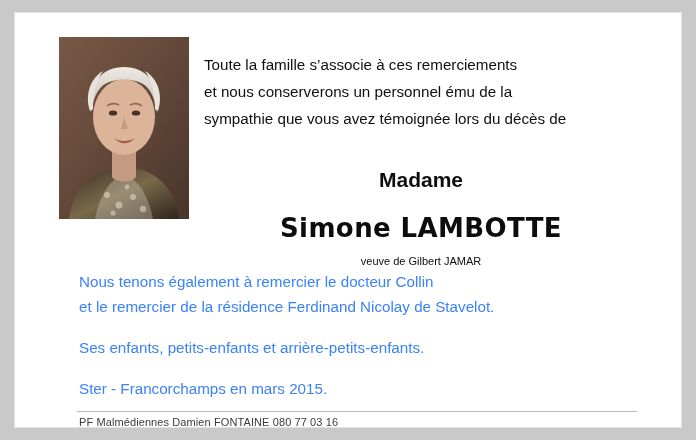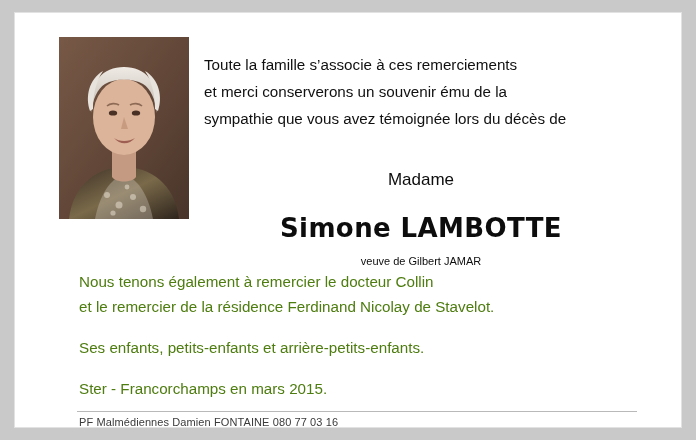--- a/index.html
+++ b/index.html
@@ -61,42 +61,43 @@
   }
   .center-block {
     position: absolute;
     left: 186px;
     top: 155px;
     width: 440px;
     text-align: center;
     color: #0d0d0d;
   }
   .madame {
-    font-size: 17px;
+    font-size: 21px;
     line-height: 24px;
+    font-weight: bold;
   }
   .name {
     font-size: 26px;
     font-weight: bold;
     letter-spacing: 0.4px;
     line-height: 36px;
     margin-top: 18px;
     font-family: "DejaVu Sans", sans-serif;
   }
   .veuve {
     font-size: 11px;
     line-height: 26px;
     margin-top: 2px;
   }
   .body-text {
     position: absolute;
     left: 64px;
     top: 256px;
     width: 590px;
-    color: #4d7c0f;
+    color: #3b82f6;
     font-size: 15.2px;
     line-height: 25px;
   }
   .body-text p {
     margin: 0;
   }
   .body-text .sp {
     height: 16px;
   }
   .footer-rule {
@@ -169,21 +170,21 @@
           <circle cx="84" cy="172" r="3.2"></circle>
           <circle cx="54" cy="176" r="2.6"></circle>
           <circle cx="68" cy="150" r="2.4"></circle>
         </g>
       </svg>
     </div>
 
     <div class="intro">
       <div class="gap"></div>
       <p>Toute la famille s’associe à ces remerciements</p>
-      <p>et merci conserverons un souvenir ému de la</p>
+      <p>et nous conserverons un personnel ému de la</p>
       <p>sympathie que vous avez témoignée lors du décès de</p>
     </div>
 
     <div class="center-block">
       <div class="madame">Madame</div>
       <div class="name">Simone LAMBOTTE</div>
       <div class="veuve">veuve de Gilbert JAMAR</div>
     </div>
 
     <div class="body-text">

